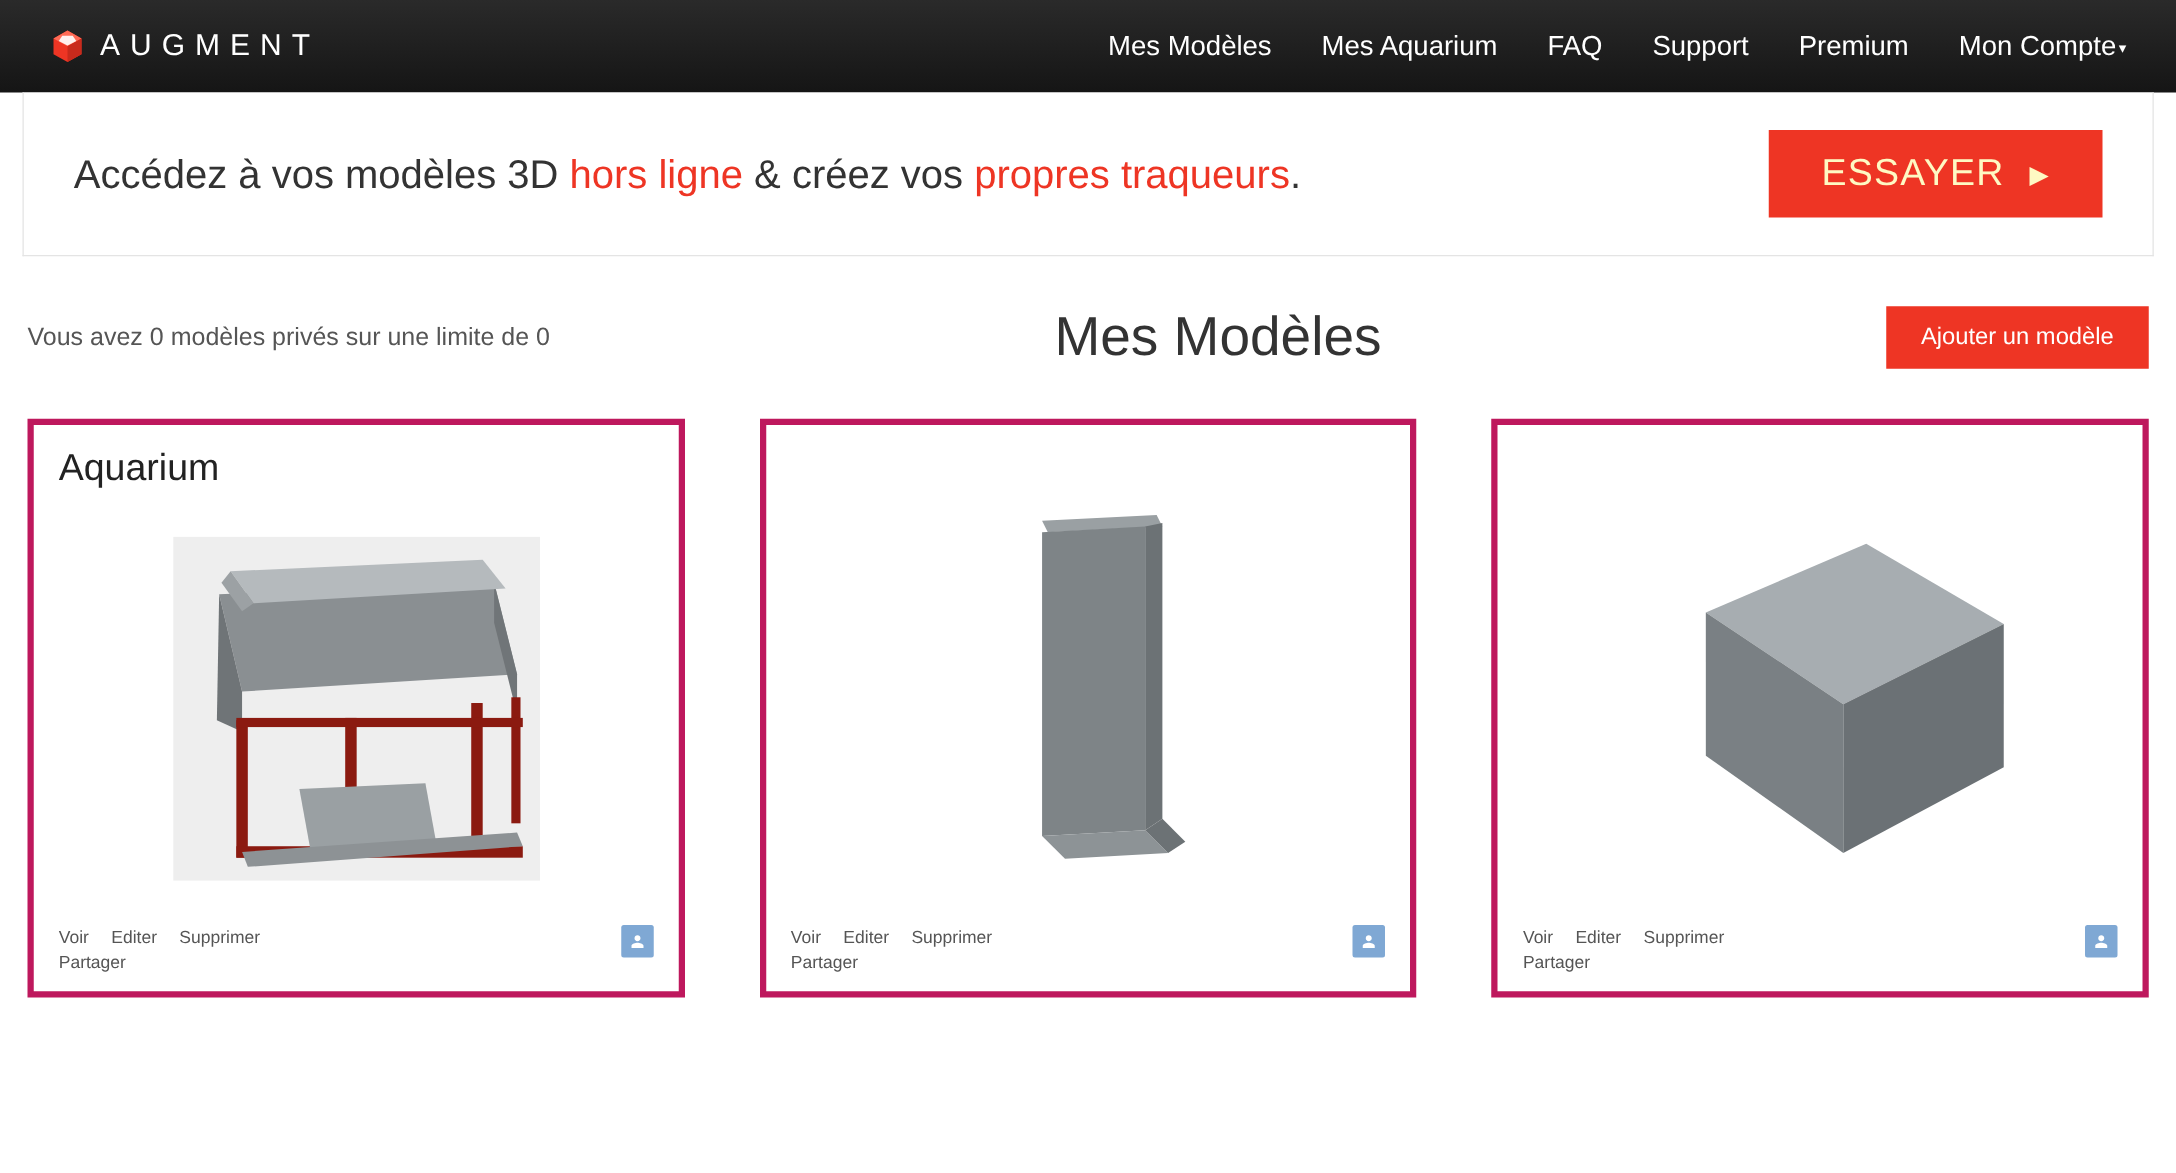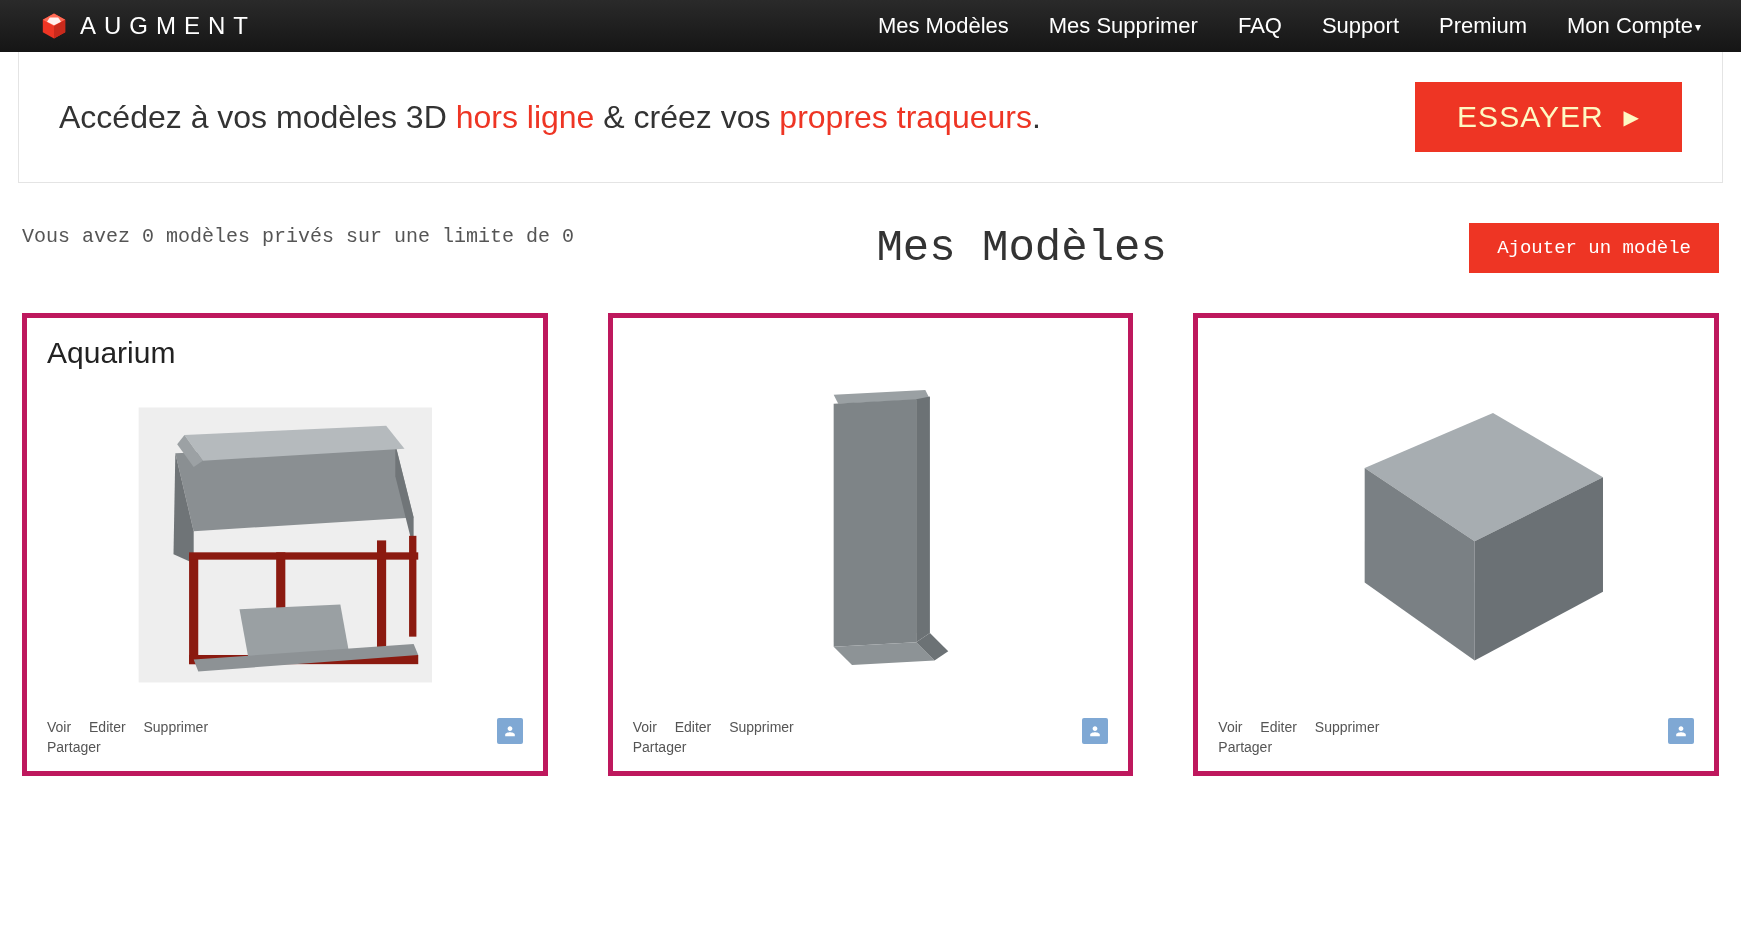--- a/index.html
+++ b/index.html
@@ -1,32 +1,32 @@
 <!DOCTYPE html>
 <html><head>
 <meta charset="utf-8">
 <style>
   * { margin:0; padding:0; box-sizing:border-box; }
   body { font-family: Arial, Helvetica, sans-serif; background:#fff; color:#333; width:1741px; }
   
-  .navbar { background: linear-gradient(#2a2a2a,#151515); height:52px; display:flex; align-items:center; padding:0 40px; color:#fff; }
+  .navbar { background: linear-gradient(#2a2a2a,#151515); height:74px; display:flex; align-items:center; padding:0 40px; color:#fff; }
   .logo { display:flex; align-items:center; gap:12px; font-size:24px; letter-spacing:8px; font-weight:300; }
   .logo-icon { width:28px; height:28px; }
   .nav-spacer { flex:1; }
   .nav-links { display:flex; gap:40px; align-items:center; }
   .nav-links a { color:#fff; text-decoration:none; font-size:22px; cursor:pointer; }
   .nav-links a .caret { font-size:12px; margin-left:2px; vertical-align:middle; }
   
   .banner { margin:0 18px; border:1px solid #e4e4e4; border-top:none; background:#fff; padding:30px 40px; display:flex; align-items:center; }
   .banner-text { font-size:32px; color:#333; font-weight:300; }
   .banner-text .accent { color:#ee3524; }
   .try-btn { margin-left:auto; background:#ee3524; color:#fef9c3; font-size:30px; padding:18px 42px; display:flex; align-items:center; gap:20px; cursor:pointer; letter-spacing:1px; }
   .try-btn .play { font-size:20px; }
   
-  .header-row { display:flex; align-items:flex-start; padding:40px 22px 30px 22px;font-family:Liberation Mono, monospace; }
+  .header-row { display:flex; align-items:center; padding:40px 22px 30px 22px; }
   .quota-box { font-size:20px; color:#555; line-height:1.4; }
   .quota-box .sub-link { color:#ee3524; cursor:pointer; }
   .page-title { flex:1; text-align:center; font-size:44px; font-weight:400; color:#333; }
   .add-btn { background:#ee3524; color:#fff; font-size:19px; padding:14px 28px; cursor:pointer; }
   
   .grid { display:flex; gap:60px; padding:10px 22px 30px 22px; }
   .card { flex:1; border:5px solid #be185d; padding:18px 20px 14px 20px; display:flex; flex-direction:column; }
   .card-title { font-size:30px; color:#222; margin-bottom:10px; }
   .card-title.underline { text-decoration:underline; }
   .card-img { flex:1; display:flex; align-items:center; justify-content:center; min-height:330px; }
@@ -46,21 +46,21 @@
       <polygon points="20,2 36,11 36,29 20,38 4,29 4,11" fill="#ee3524"></polygon>
       <polygon points="20,2 36,11 20,20 4,11" fill="#ff6a55"></polygon>
       <polygon points="20,20 36,11 36,29 20,38" fill="#c92a1c"></polygon>
       <polygon points="14,8 26,8 30,14 20,19 10,14" fill="#fff" opacity="0.9"></polygon>
     </svg>
     <span>AUGMENT</span>
   </div>
   <div class="nav-spacer"></div>
   <div class="nav-links">
     <a>Mes Modèles</a>
-    <a>Mes Supprimer</a>
+    <a>Mes Aquarium</a>
     <a>FAQ</a>
     <a>Support</a>
     <a>Premium</a>
     <a><span>Mon Compte</span><span class="caret">▾</span></a>
   </div>
 </div>
 
 <div class="banner">
   <div class="banner-text">
     <span>Accédez à vos modèles 3D </span><span class="accent">hors ligne</span><span> &amp; créez vos </span><span class="accent">propres traqueurs</span><span>.</span>

